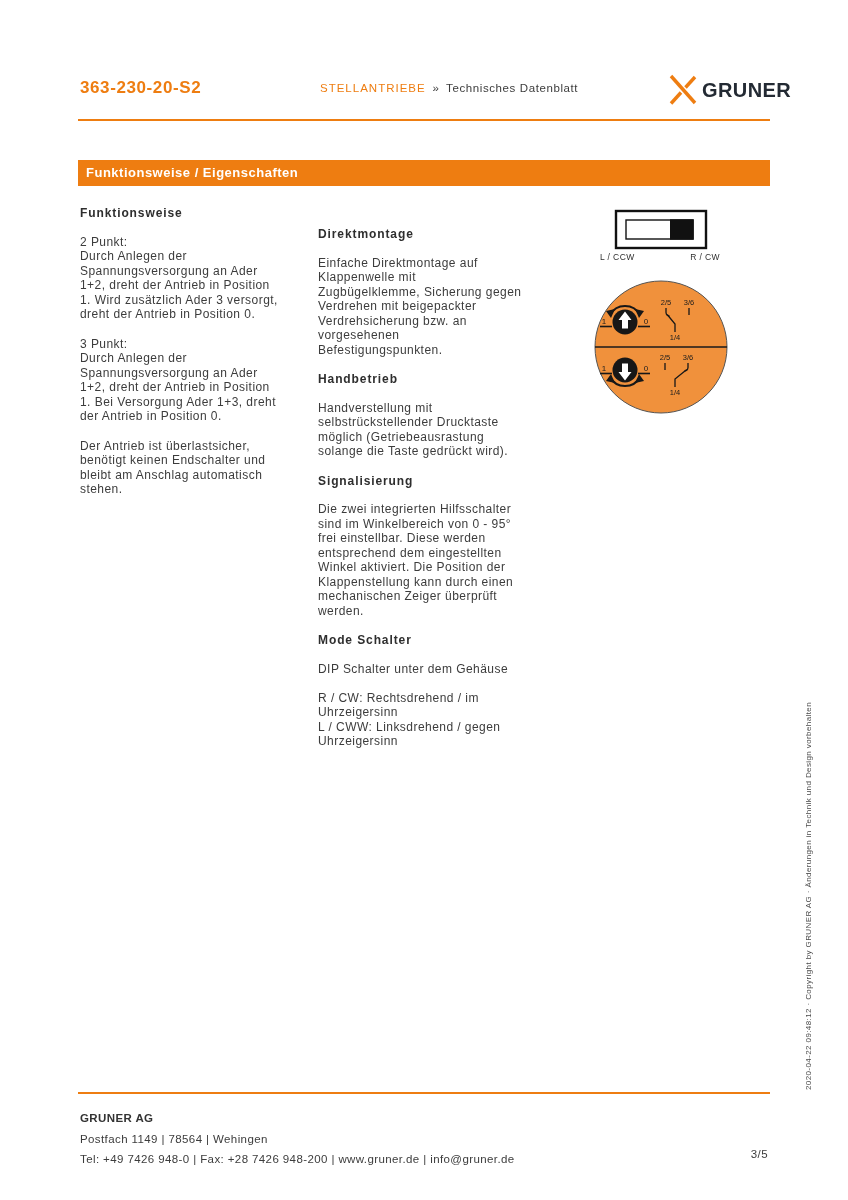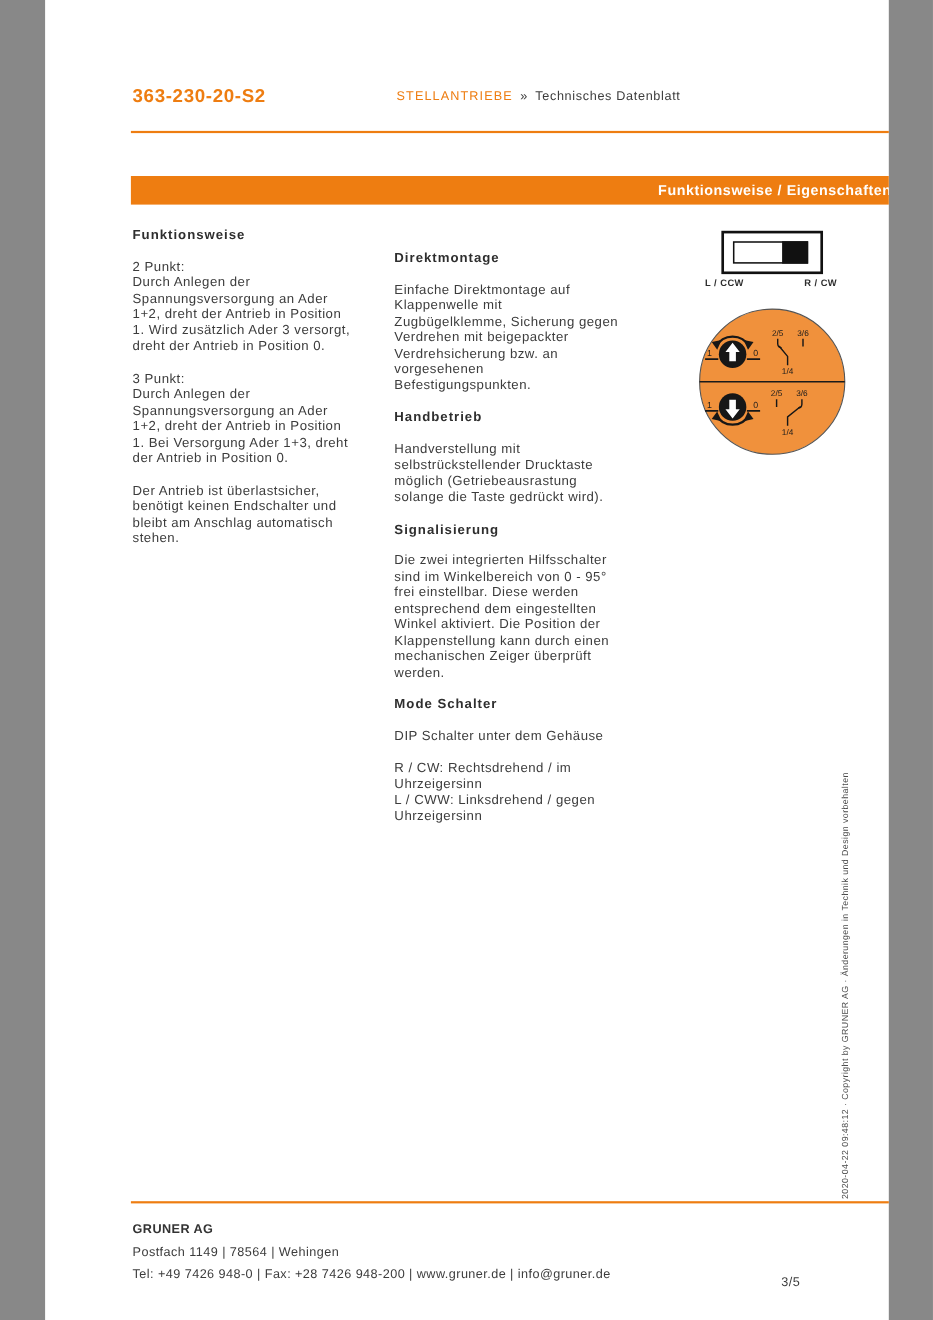--- a/index.html
+++ b/index.html
@@ -1,17 +1,17 @@
 <!DOCTYPE html>
 <html><head>
 <meta charset="utf-8">
 <style>
   html,body{margin:0;padding:0;background:#888;}
   .page{
-    position:relative;width:767px;height:1200px;background:#ffffff;
+    position:relative;width:848px;height:1200px;background:#ffffff;
     font-family:"Liberation Sans", sans-serif;overflow:hidden;margin:0 auto;
   }
   
   .product-code{
     position:absolute;left:80px;top:78px;
     font-size:17px;font-weight:bold;letter-spacing:0.6px;color:#ee7d11;
   }
   .doc-breadcrumb{
     position:absolute;left:320px;top:82px;font-size:11.5px;letter-spacing:0.6px;color:#3c3c3c;
   }
@@ -19,68 +19,76 @@
   .doc-breadcrumb .sep{color:#3c3c3c;margin:0 3px;}
   .logo{position:absolute;left:666px;top:72px;display:flex;align-items:center;}
   .logo-text{font-size:20px;font-weight:800;letter-spacing:0.4px;color:#232a33;margin-left:2px;}
   .header-rule{
     position:absolute;left:78px;top:119px;width:692px;height:2px;background:#ee7d11;
   }
   
   .section-bar{
     position:absolute;left:78px;top:160px;width:684px;height:26px;background:#ee7d11;
     color:#ffffff;font-size:13px;font-weight:bold;letter-spacing:0.5px;
-    line-height:26px;padding-left:8px;text-align:right;
+    line-height:26px;padding-left:8px;
   }
   
   .col{position:absolute;color:#3c3c3c;font-size:12px;line-height:14.5px;letter-spacing:0.45px;}
   .col-left{left:80px;top:206px;width:238px;}
   .col-mid{left:318px;top:206px;width:250px;margin-top:21px;}
   .col h3{
     font-size:12px;font-weight:bold;color:#2e2e2e;letter-spacing:0.9px;
     margin:0 0 14px 0;
   }
   .col p{white-space:pre-line;margin:0 0 15px 0;}
   .col .sec{margin-bottom:12px;}
   
-  .dip-switch{position:absolute;left:596px;top:208px;font-weight:bold;}
+  .dip-switch{position:absolute;left:596px;top:208px;}
   .rotation-circle{position:absolute;left:590px;top:278px;}
   
   .sidenote{
     position:absolute;right:44px;top:700px;width:390px;height:11px;
     transform:rotate(-90deg);transform-origin:top right;
     font-size:8px;letter-spacing:0.4px;color:#4a4a4a;white-space:nowrap;text-align:left;
   }
   
   .footer-rule{
     position:absolute;left:78px;top:1092px;width:692px;height:2px;background:#ee7d11;
   }
   .footer{
     position:absolute;left:80px;top:1108px;width:690px;
     font-size:11.5px;line-height:20.5px;letter-spacing:0.4px;color:#3c3c3c;
   }
   .footer .company{font-weight:bold;color:#333333;}
   .page-number{
-    position:absolute;right:80px;top:1148px;font-size:11.5px;letter-spacing:0.4px;color:#3c3c3c;margin-top:12px;
+    position:absolute;right:80px;top:1148px;font-size:11.5px;letter-spacing:0.4px;color:#3c3c3c;
   }
   svg text{font-family:"Liberation Sans", sans-serif;}
 </style>
 </head>
 <body>
 
 <div class="page">
 
   <div class="product-code">363-230-20-S2</div>
 
   <div class="doc-breadcrumb">
     <span class="cat">STELLANTRIEBE</span>
     <span class="sep">»</span>
     <span class="doc">Technisches Datenblatt</span>
   </div>
 
+  <div class="logo">
+    <svg width="34" height="36" viewBox="0 0 34 36">
+      <line x1="5" y1="4" x2="29" y2="31" stroke="#ee7d11" stroke-width="3.4"></line>
+      <line x1="29" y1="5" x2="19.5" y2="15.5" stroke="#ee7d11" stroke-width="3.4"></line>
+      <line x1="15" y1="20.5" x2="5" y2="31.5" stroke="#ee7d11" stroke-width="3.4"></line>
+    </svg>
+    <span class="logo-text">GRUNER</span>
+  </div>
 
   <div class="header-rule"></div>
 
   <div class="section-bar">Funktionsweise / Eigenschaften</div>
 
   <div class="col col-left">
     <h3>Funktionsweise</h3>
     <p>2 Punkt:
 Durch Anlegen der
 Spannungsversorgung an Ader

